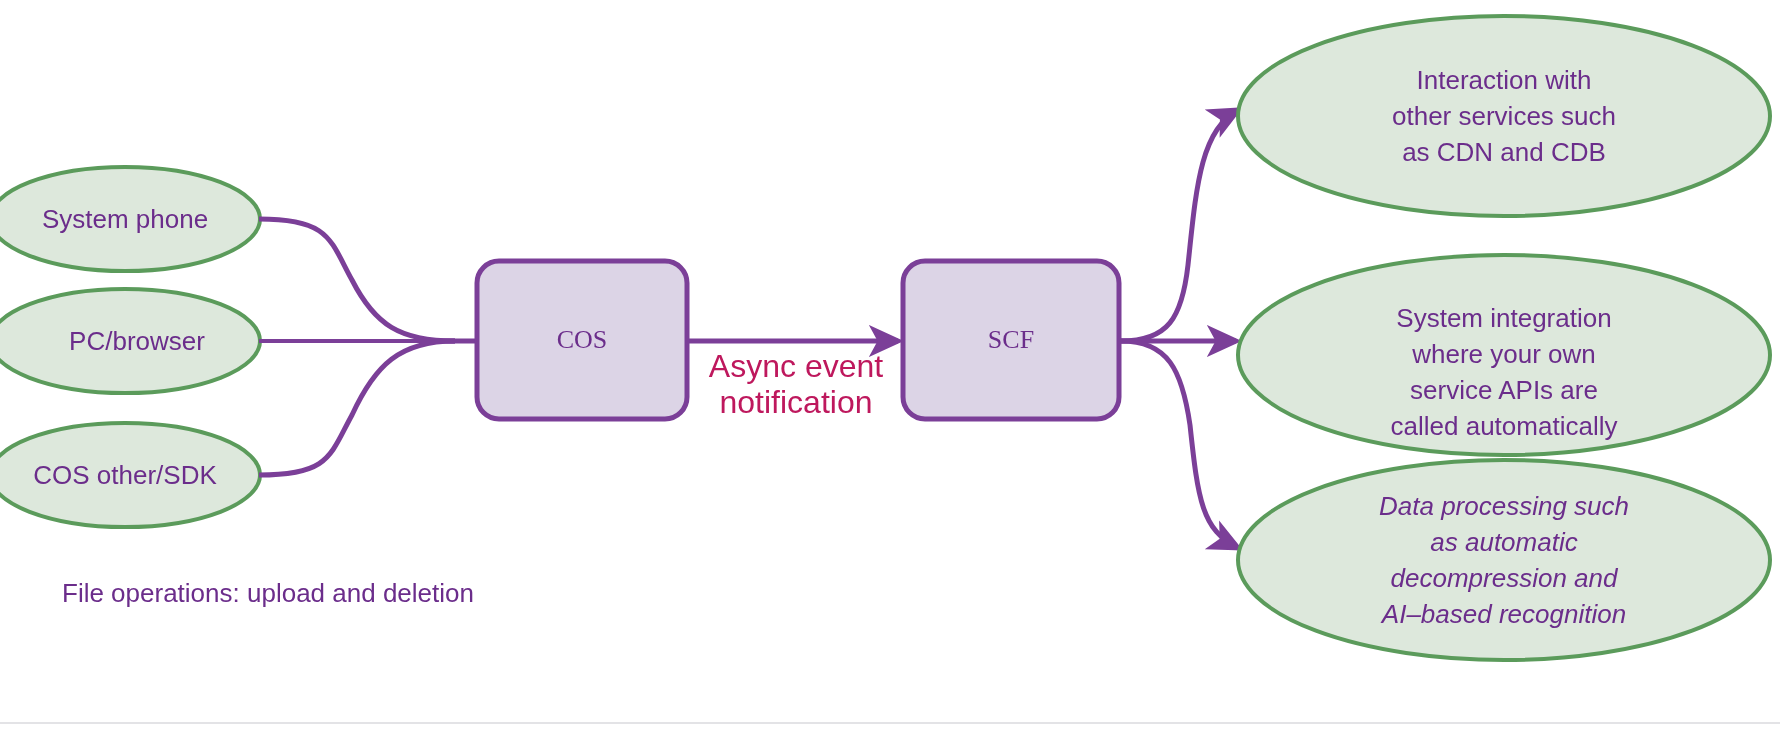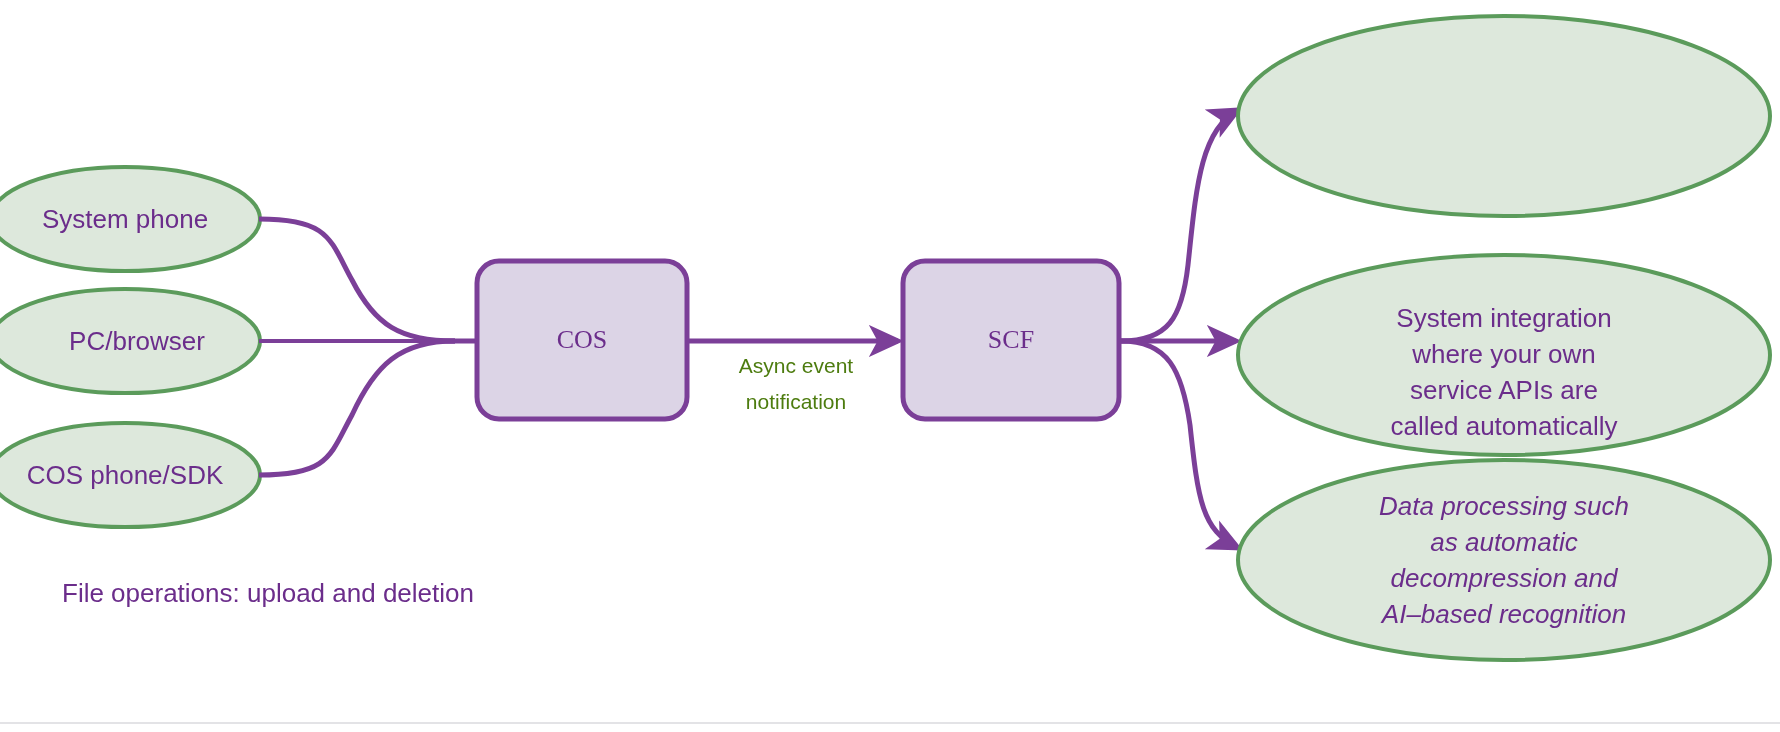--- a/index.html
+++ b/index.html
@@ -41,22 +41,22 @@
     line-height: 36px;
   }
   .box-label {
     font-size: 26px;
     line-height: 32px;
     font-family: Liberation Serif, serif;
   }
   .edge-label {
     position: absolute;
     text-align: center;
-    color: #4d7c0f;
-    font-size: 21px;
+    color: #be185d;
+    font-size: 32px;
     line-height: 36px;
     white-space: pre-line;
   }
   .caption {
     position: absolute;
     color: #6b2d8b;
     font-size: 26px;
     white-space: nowrap;
     margin-top: 17px;
   }
@@ -99,28 +99,31 @@
     <path d="M 1121 341 L 1236 341" fill="none" stroke="#7b3f98" stroke-width="5" marker-end="url(#arrow)"></path>
     <path d="M 1121 341 C 1168 341, 1182 370, 1190 425 C 1198 500, 1202 530, 1238 548" fill="none" stroke="#7b3f98" stroke-width="5" marker-end="url(#arrow)"></path>
 
     <ellipse cx="1504" cy="116" rx="266" ry="100" fill="#dde8dc" stroke="#5b9b5b" stroke-width="4"></ellipse>
     <ellipse cx="1504" cy="355" rx="266" ry="100" fill="#dde8dc" stroke="#5b9b5b" stroke-width="4"></ellipse>
     <ellipse cx="1504" cy="560" rx="266" ry="100" fill="#dde8dc" stroke="#5b9b5b" stroke-width="4"></ellipse>
   </svg>
 
   <div class="node-label ellipse-label" style="left:0px; top:195px; width:250px; height:48px;">System phone</div>
   <div class="node-label ellipse-label" style="left:12px; top:317px; width:250px; height:48px;">PC/browser</div>
-  <div class="node-label ellipse-label" style="left:0px; top:451px; width:250px; height:48px;">COS phone/SDK</div>
+  <div class="node-label ellipse-label" style="left:0px; top:451px; width:250px; height:48px;">COS other/SDK</div>
 
   <div class="node-label box-label" style="left:477px; top:318px; width:210px; height:44px;">COS</div>
   <div class="node-label box-label" style="left:903px; top:318px; width:216px; height:44px;">SCF</div>
 
   <div class="edge-label" style="left:690px; top:348px; width:212px;">Async event
 notification</div>
 
+  <div class="node-label ellipse-label" style="left:1258px; top:60px; width:492px; height:112px;">Interaction with
+other services such
+as CDN and CDB</div>
   <div class="node-label ellipse-label" style="left:1258px; top:298px; width:492px; height:148px;">System integration
 where your own
 service APIs are
 called automatically</div>
   <div class="node-label ellipse-label" style="left:1258px; top:486px; width:492px; height:148px;font-style:italic;">Data processing such
 as automatic
 decompression and
 AI–based recognition</div>
 
   <div class="caption" style="left:62px; top:561px;">File operations: upload and deletion</div>

